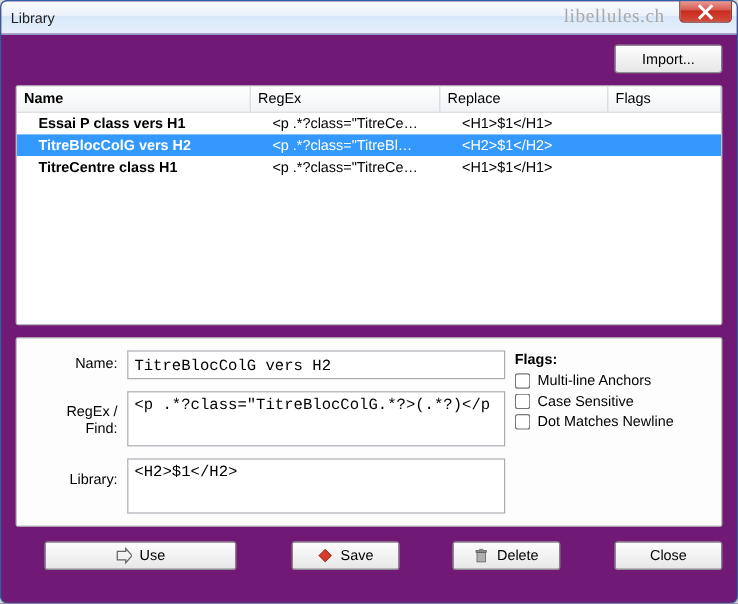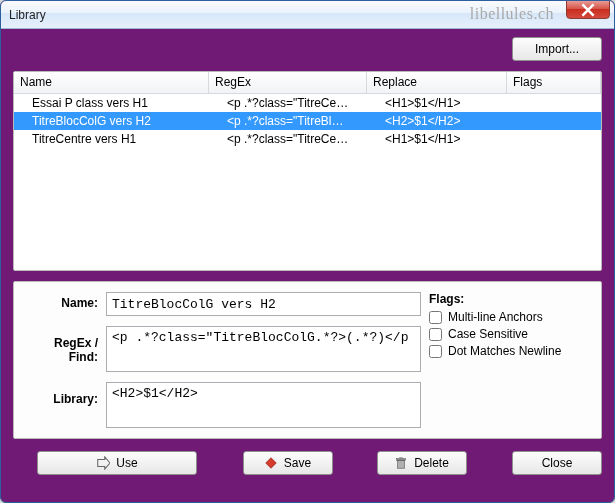--- a/index.html
+++ b/index.html
@@ -108,21 +108,21 @@
     height: 22px;
     font-size: 12px;
   }
   .list-header .col {
     padding: 3px 6px;
     border-right: 1px solid #d6d9de;
     color: #000;
     overflow: hidden;
     white-space: nowrap;
   }
-  .col-name { width: 195px; }
+  .col-name { width: 195px; font-weight: bold; }
   .col-regex { width: 158px; }
   .col-replace { width: 140px; }
   .col-flags { flex: 1; }
   .list-body {
     flex: 1;
     overflow: auto;
   }
   .row {
     display: flex;
     height: 18px;
@@ -145,21 +145,21 @@
     grid-template-columns: 72px 1fr 160px;
     grid-template-rows: auto auto auto;
     column-gap: 8px;
     row-gap: 10px;
     align-items: start;
     background: #fdfdfd;
   }
   .lbl {
     text-align: right;
     font-size: 12px;
-    font-weight: bold;
+    font-weight: normal;
     padding-top: 4px;
     color: #000;
   }
   .txt {
     border: 1px solid #abadb3;
     background: #fff;
     font-family: "Courier New", monospace;
     font-size: 13px;
     padding: 3px 5px;
     resize: none;
@@ -231,21 +231,21 @@
             <div class="cell col-replace">&lt;H1&gt;$1&lt;/H1&gt;</div>
             <div class="cell col-flags"></div>
           </div>
           <div class="row selected">
             <div class="cell col-name">TitreBlocColG vers H2</div>
             <div class="cell col-regex">&lt;p .*?class="TitreBlocColG.*?&gt;(.*...</div>
             <div class="cell col-replace">&lt;H2&gt;$1&lt;/H2&gt;</div>
             <div class="cell col-flags"></div>
           </div>
           <div class="row">
-            <div class="cell col-name">TitreCentre vers H1</div>
+            <div class="cell col-name">TitreCentre class H1</div>
             <div class="cell col-regex">&lt;p .*?class="TitreCentre.*?&gt;(.*?)...</div>
             <div class="cell col-replace">&lt;H1&gt;$1&lt;/H1&gt;</div>
             <div class="cell col-flags"></div>
           </div>
         </div>
     </div>
 
     <div class="panel form-panel">
 
       <div class="lbl">Name:</div>

